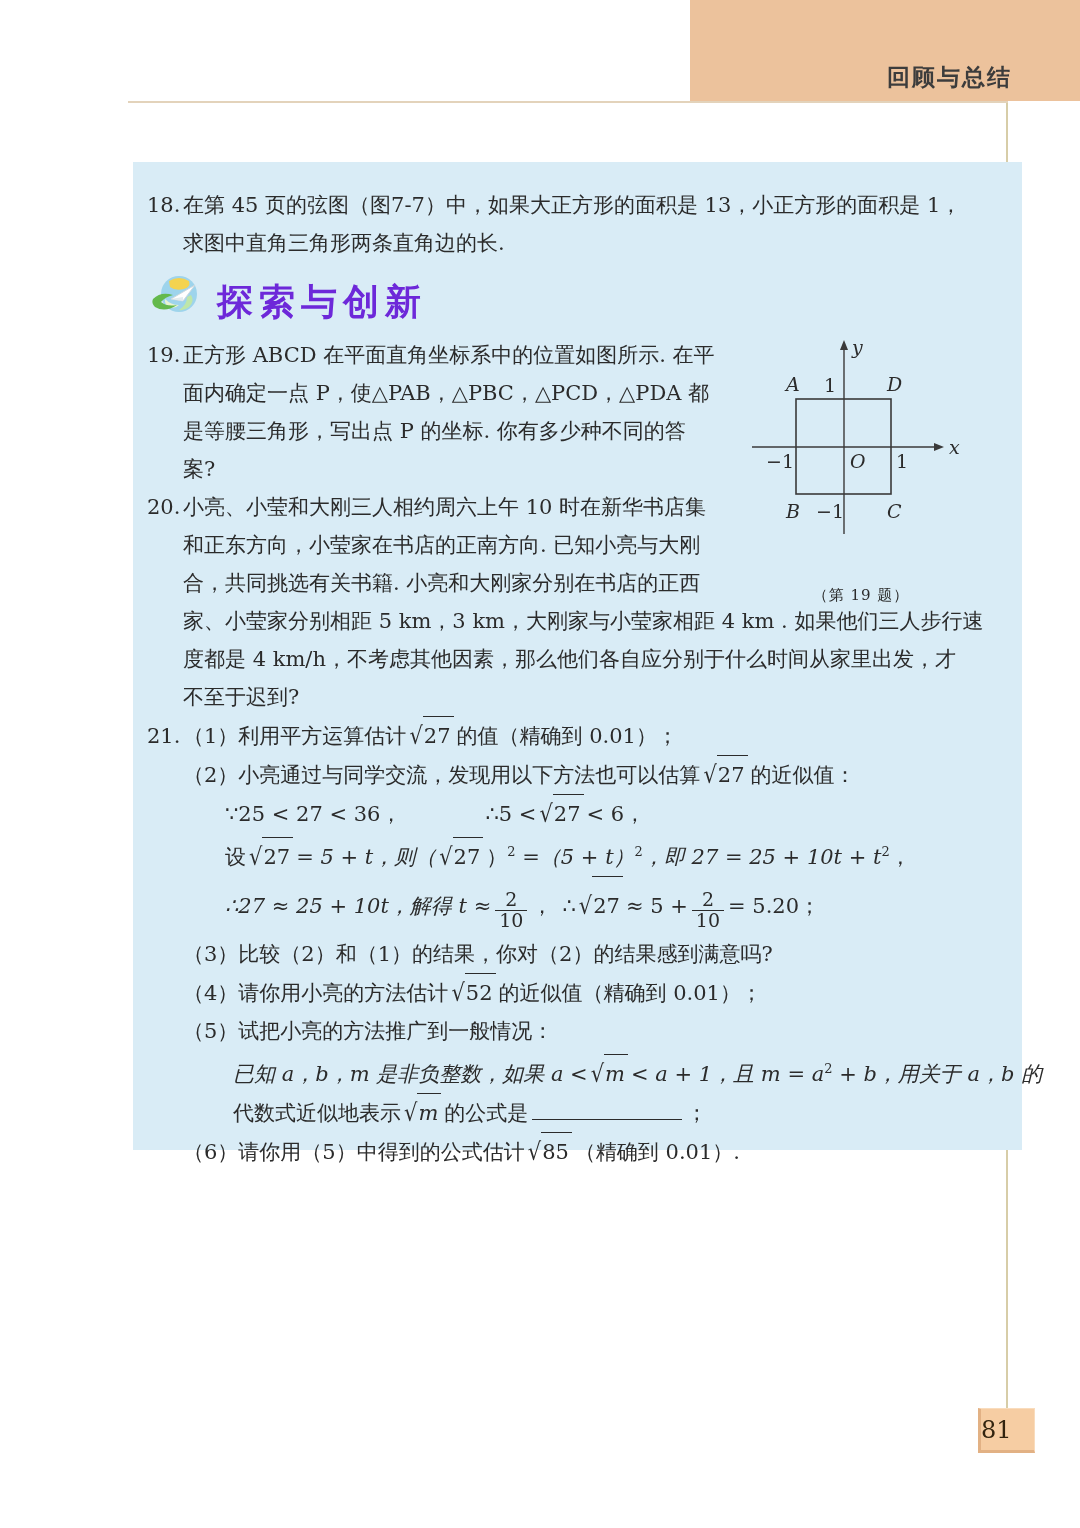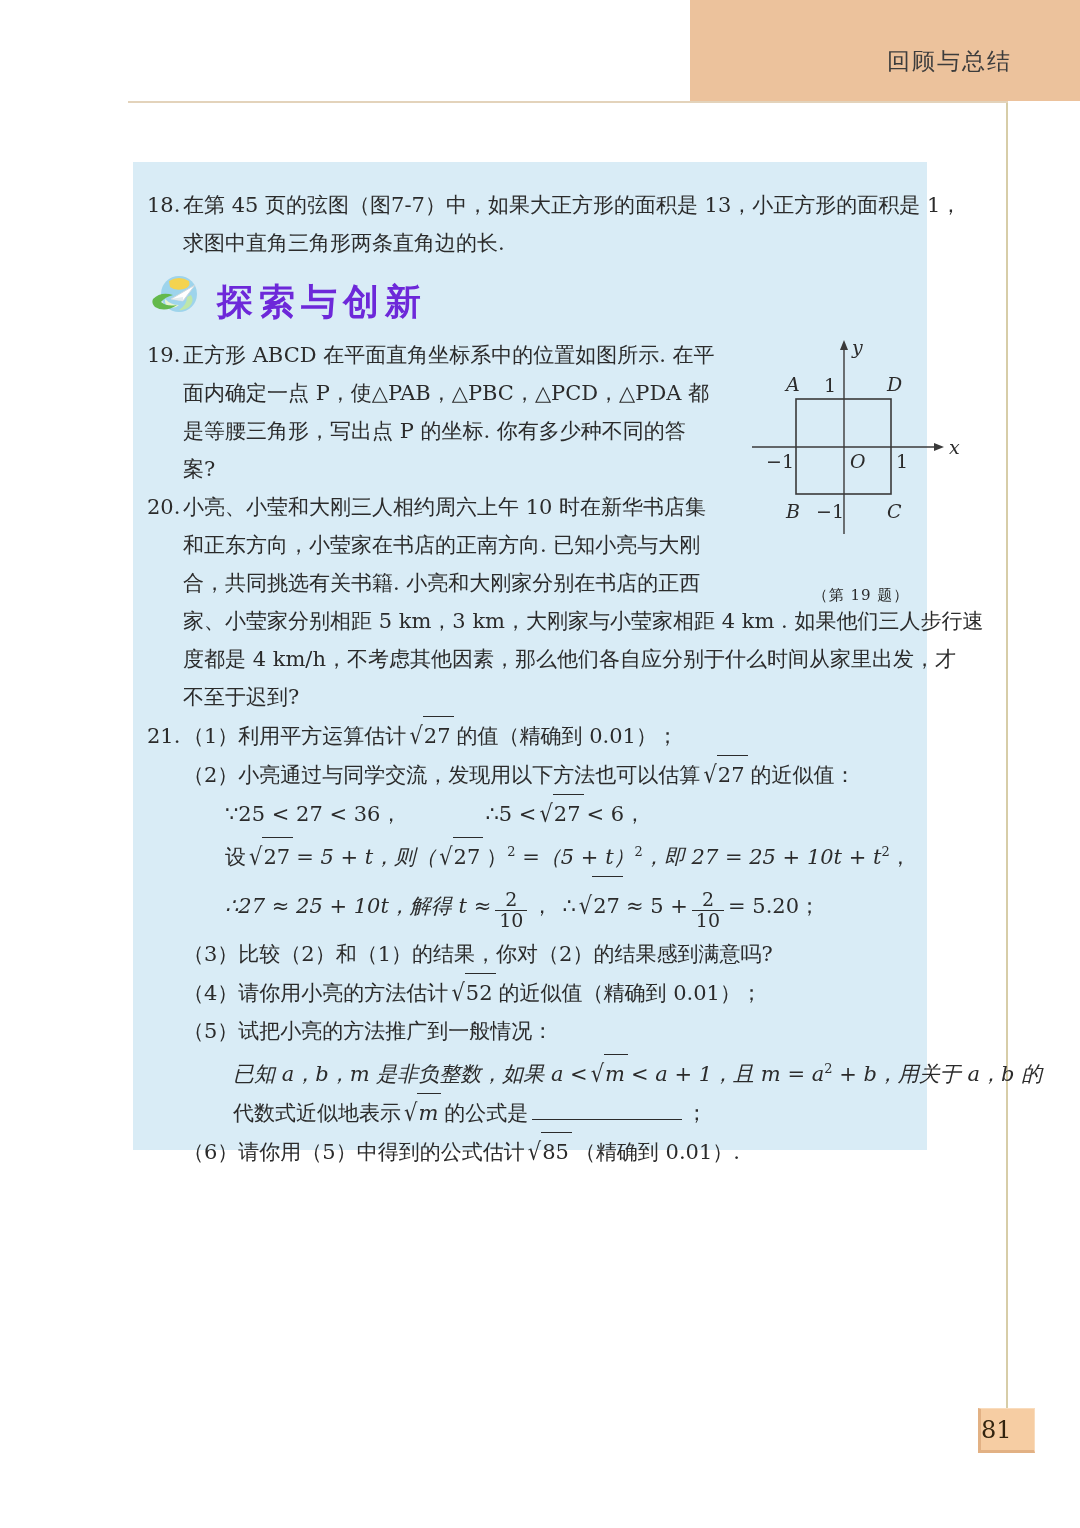--- a/index.html
+++ b/index.html
@@ -16,23 +16,23 @@
 
   
   .top-band {
     position: absolute;
     left: 690px; top: 0;
     width: 390px; height: 101px;
     background: #ecc29c;
   }
   .band-title {
     position: absolute;
-    right: 68px; bottom: 24px;
+    right: 68px; bottom: 8px;
     font-size: 23px;
-    font-weight: normal;
+    font-weight: bold;
     letter-spacing: 2px;
     color: #3c3c3c;
     font-family: "DejaVu Sans", "Liberation Sans", sans-serif;
   }
   .top-rule {
     position: absolute;
     left: 128px; top: 101px;
     width: 880px; height: 2px;
     background: #e3d3bb;
   }
@@ -53,21 +53,21 @@
     border-right: 1px solid #f9dcbd;
     display: flex; align-items: center; justify-content: flex-start;
     font-size: 24px;
     color: #33240f;
   }
 
   
   .content {
     position: absolute;
     left: 133px; top: 162px;
-    width: 794px; height: 988px;
+    width: 889px; height: 988px;
     background: #d9ecf6;
     padding: 24px 36px 0 14px;
     font-size: 21px;
     line-height: 38px;
   }
   .line { white-space: nowrap; }
   .ind1 { margin-left: 36px; }   
   .ind2 { margin-left: 78px; }   
   .ind3 { margin-left: 86px; }   
   .num { display: inline-block; width: 36px; }

